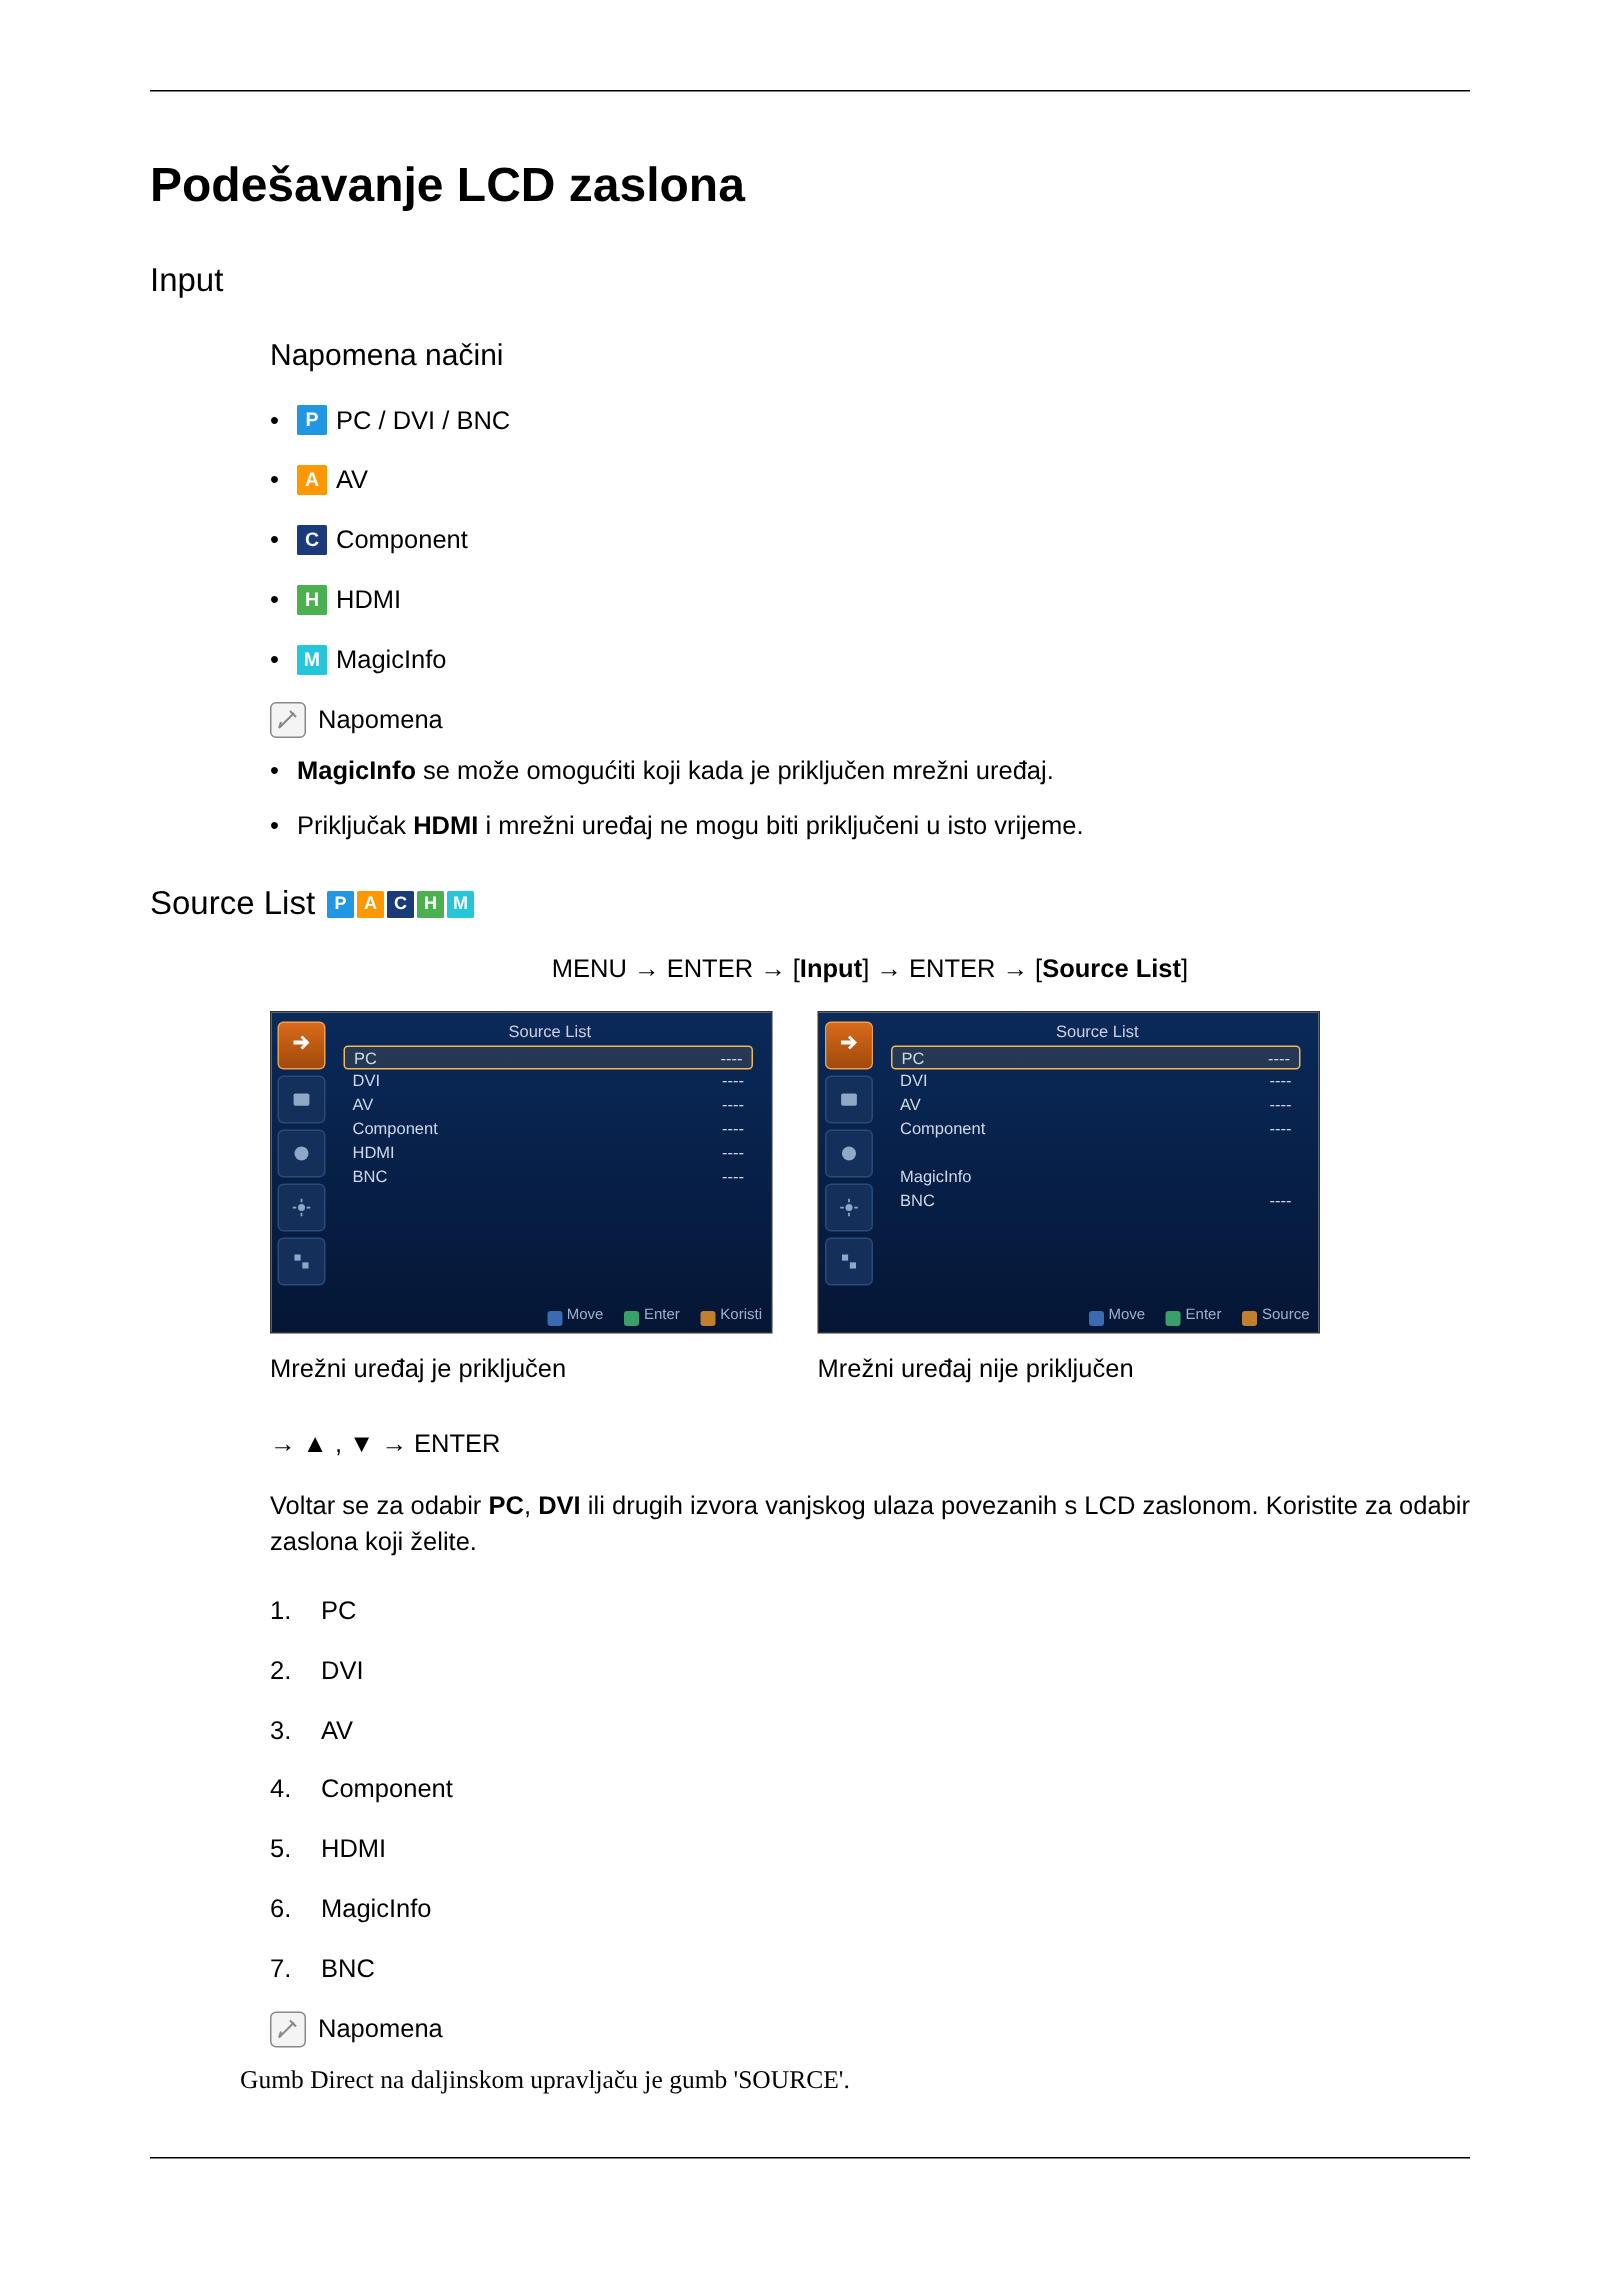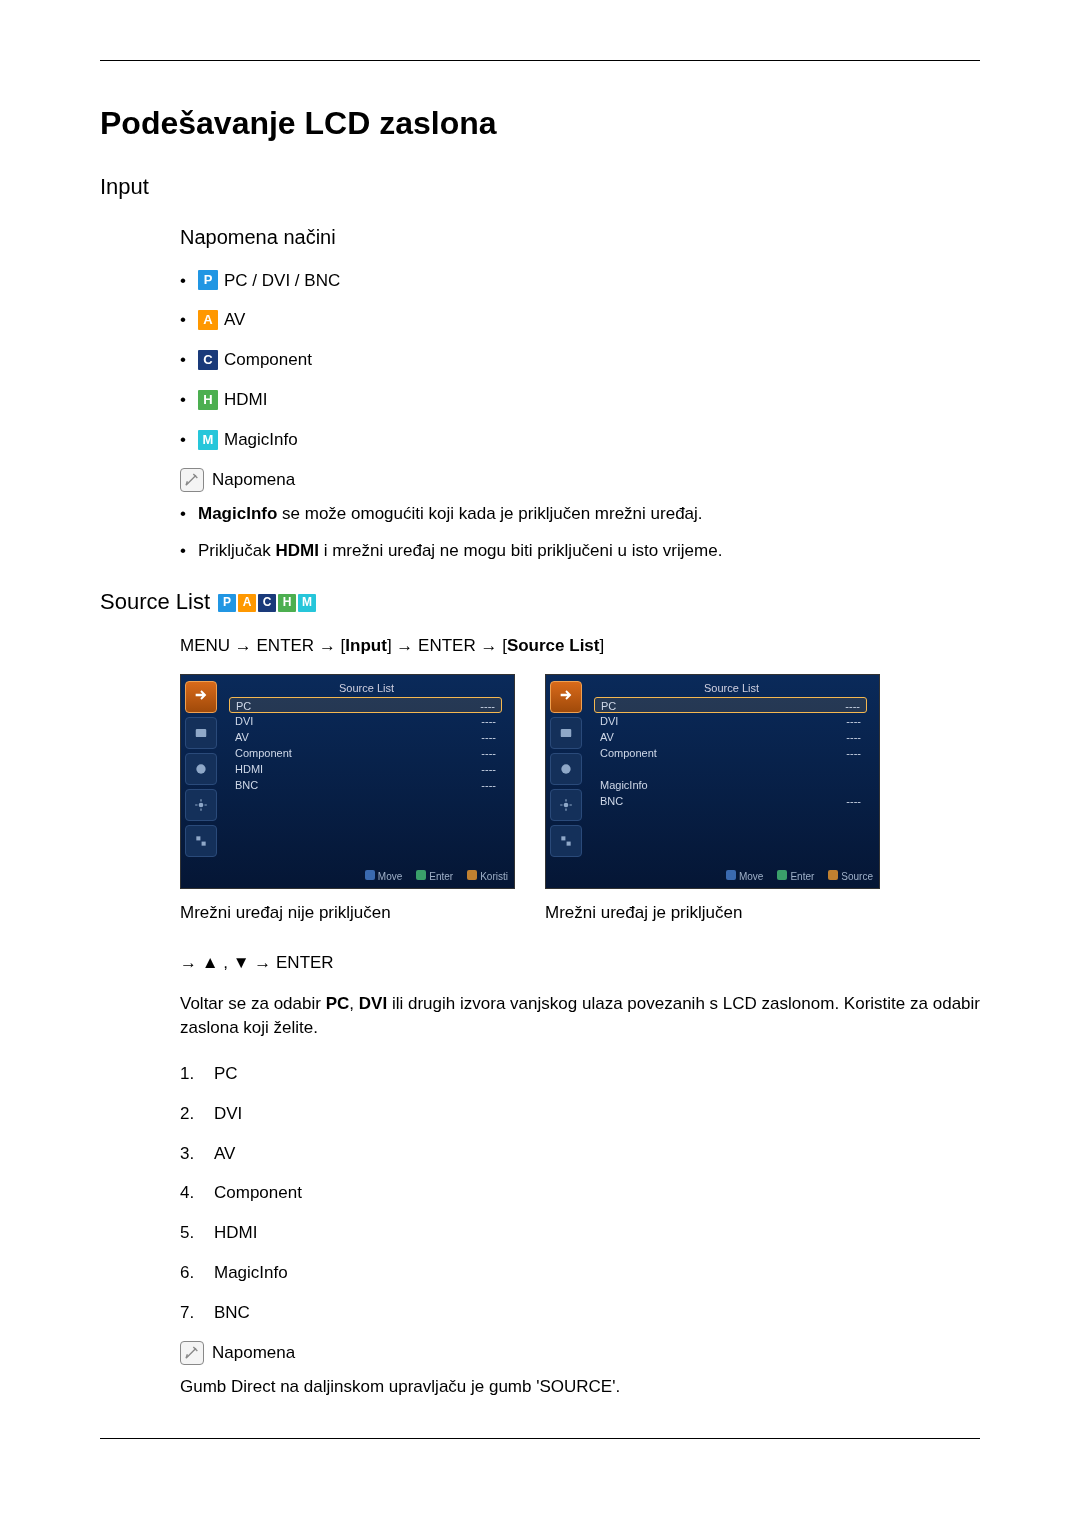--- a/index.html
+++ b/index.html
@@ -37,21 +37,21 @@
     display: inline-flex; align-items: center; justify-content: center;
     margin-right: 8px; color: #888; background: #f4f4f4;
   }
   .note-list { list-style: none; margin-left: 80px; margin-bottom: 24px; }
   .note-list li { margin-bottom: 14px; display: flex; }
   .note-list li .bullet { width: 18px; }
   .source-header { display: flex; align-items: center; margin-bottom: 16px; }
   .source-header h2 { margin: 0 8px 0 0; display: inline; }
   .icon-row { display: inline-flex; gap: 2px; }
   .icon-row .icon-badge { width: 18px; height: 18px; font-size: 12px; margin: 0; }
-  .menu-path { margin-left: 80px; margin-bottom: 16px; }
+  .menu-path { margin-left: 80px; margin-bottom: 16px; text-align: center; }
   .bracket-label { font-weight: bold; }
   .two-panels { display: flex; gap: 30px; margin-left: 80px; margin-bottom: 12px; }
   .panel {
     width: 335px; height: 215px; background: linear-gradient(#0a2a5a, #051635);
     border: 1px solid #333; position: relative; font-size: 11px; color: #cfd8e8;
   }
   .panel-title-top {
     position: absolute; top: 6px; left: 48px; right: 10px; text-align: center;
     color: #d0d0e0; font-size: 11px;
   }
@@ -67,33 +67,33 @@
   .sb-icon.active { background: linear-gradient(#d96a1a, #a04a0a); border-color: #f0a050; }
   .panel-content {
     position: absolute; left: 48px; right: 12px; top: 22px;
   }
   .src-row { height: 16px; display: flex; justify-content: space-between; padding: 1px 6px; }
   .src-row.hl { border: 1px solid #f5b850; border-radius: 3px; background: rgba(245,184,80,0.12); }
   .panel-footer {
     position: absolute; bottom: 4px; right: 6px; display: flex; gap: 14px;
     font-size: 10px; color: #9fb0c8;
   }
-  .panel-footer .seg { display: flex; align-items: flex-start; gap: 3px; }
+  .panel-footer .seg { display: flex; align-items: flex-end; gap: 3px; }
   .ft-icon { display: inline-block; width: 10px; height: 10px; border-radius: 2px; }
   .ft-move { background: #3a6ab0; }
   .ft-enter { background: #3aa06a; }
   .ft-ret { background: #c08030; }
   .captions { display: flex; gap: 30px; margin-left: 80px; margin-bottom: 26px; }
   .captions div { width: 335px; }
   .nav-line { margin-left: 80px; margin-bottom: 18px; }
   .para { margin-left: 80px; margin-bottom: 22px; text-align: justify; }
   .ol { margin-left: 80px; list-style: none; counter-reset: item; }
   .ol li { margin-bottom: 16px; display: flex; }
   .ol li .num { width: 34px; }
-  .footer-para { margin-left: 80px; margin-bottom: 20px; }
+  .footer-para { margin-left: 60px; margin-bottom: 20px; font-family: Liberation Serif, serif; }
 </style>
 </head>
 <body>
 
 <hr class="hr-top">
 
 <h1>Podešavanje LCD zaslona</h1>
 
 <h2>Input</h2>
 
@@ -320,22 +320,22 @@
         </span>
       <span class="seg">
           <span class="ft-icon ft-ret"></span>
           <span>Source</span>
         </span>
     </div>
   </div>
 </div>
 
 <div class="captions">
+  <div>Mrežni uređaj je priključen</div>
   <div>Mrežni uređaj nije priključen</div>
-  <div>Mrežni uređaj je priključen</div>
 </div>
 
 <div class="nav-line">
   <span>→</span>
   <span>▲</span><span> , </span><span>▼</span>
   <span>→</span>
   <span>ENTER</span>
 </div>
 
 <div class="para">

